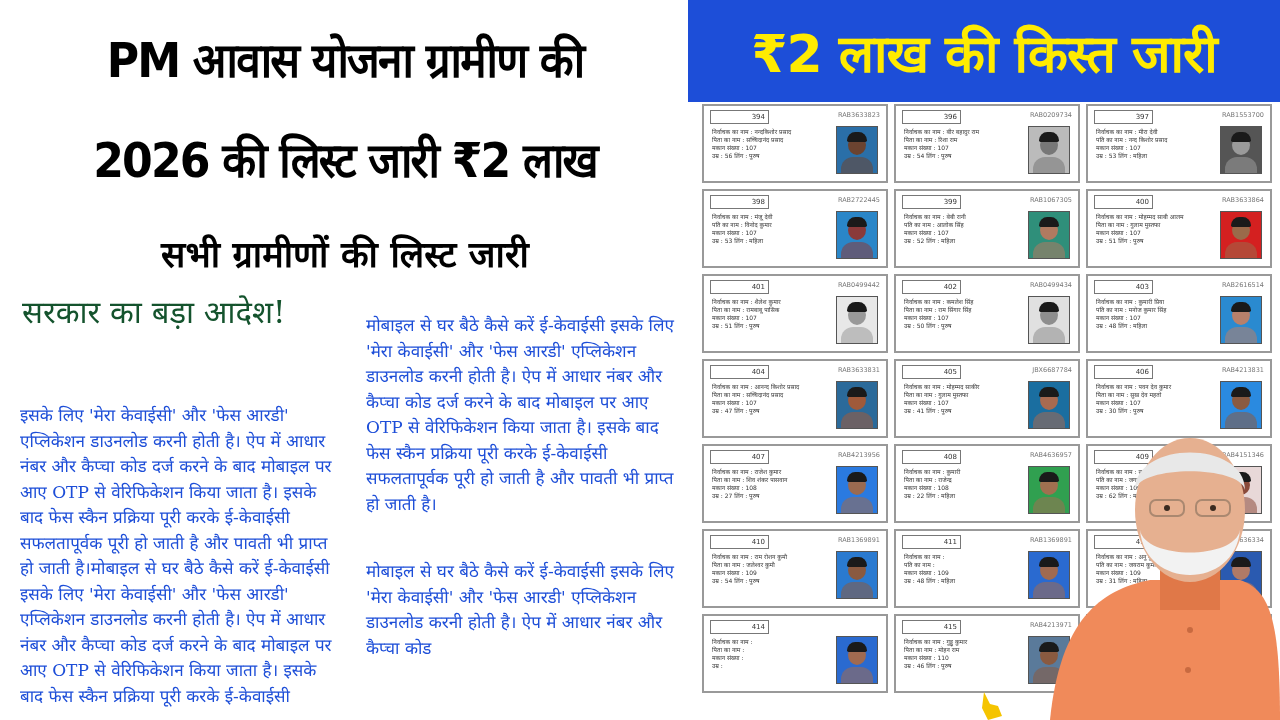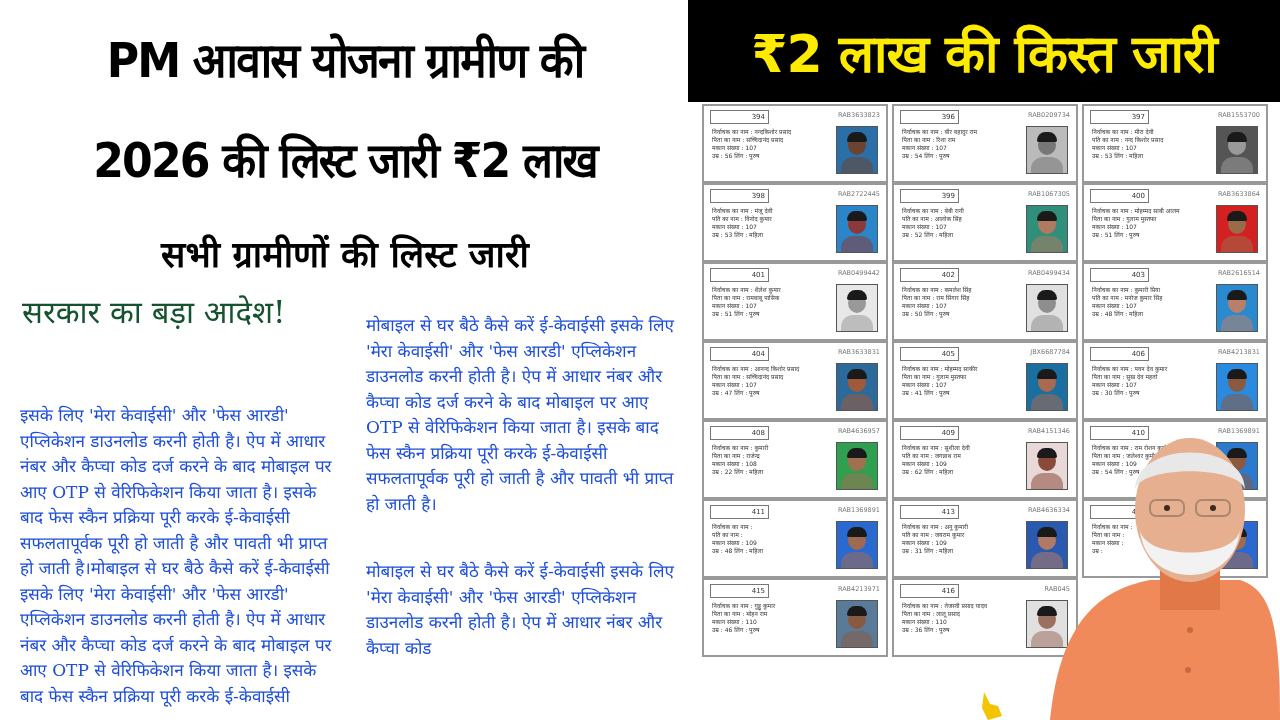--- a/index.html
+++ b/index.html
@@ -9,24 +9,24 @@
   .h1 { top:20px; font-size:48px; line-height:80px; transform:scaleX(0.92); }
   .h2 { top:120px; font-size:48px; line-height:80px; transform:scaleX(0.92); }
   .h3 { top:226px; font-size:36px; line-height:58px; letter-spacing:0; font-weight:bold; }
   .subhead { position:absolute; left:22px; top:290px; font-size:31px; color:#14532d; font-family:"DejaVu Serif", serif; }
   .col { position:absolute; font-family:"DejaVu Serif", serif; font-size:17px; line-height:25.5px; color:#1d4ed8; }
   .col1 { left:20px; top:375px; width:322px;margin-top:28px; }
   .col2 { left:366px; top:313px; width:310px; }
   .col2 .p2 { margin-top:42px; }
   .col p { margin:0; }
 
-  .banner { position:absolute; left:688px; top:0; width:592px; height:102px; background:#000000; display:flex; align-items:center; justify-content:center; }
+  .banner { position:absolute; left:688px; top:0; width:592px; height:102px; background:#1d4ed8; display:flex; align-items:center; justify-content:center; }
   .banner span { color:#ffeb00; font-weight:bold; font-size:52px; letter-spacing:-1px; font-family:"DejaVu Sans", sans-serif; }
 
-  .grid { position:absolute; left:702px; top:104px; width:578px; height:616px; background:#fff; display:grid; grid-template-columns:repeat(3, 186px); grid-auto-rows:79px; column-gap:4px; row-gap:0; }
+  .grid { position:absolute; left:702px; top:104px; width:578px; height:616px; background:#fff; display:grid; grid-template-columns:repeat(3, 186px); grid-auto-rows:79px; column-gap:4px; row-gap:0;gap:6px; }
   .card { border:2px solid #999; box-sizing:border-box; background:#fff; position:relative; height:79px; margin-bottom:0; }
   .card .num { position:absolute; left:6px; top:4px; width:54px; height:12px; border:1px solid #777; font-size:7px; text-align:right; padding-right:3px; line-height:12px; color:#333; }
   .card .id { position:absolute; right:6px; top:5px; font-size:6.5px; color:#777; }
   .card .lines { position:absolute; left:8px; top:22px; font-size:6px; line-height:8px; color:#333; width:120px; }
   .card .photo { position:absolute; right:8px; top:20px; width:40px; height:46px; border:1px solid #555; overflow:hidden; }
   .card .photo .head { position:absolute; left:11px; top:8px; width:18px; height:20px; border-radius:50%; background:#8a5a3c; }
   .card .photo .hair { position:absolute; left:10px; top:5px; width:20px; height:10px; border-radius:10px 10px 2px 2px; background:#1a1a1a; }
   .card .photo .body { position:absolute; left:4px; top:30px; width:32px; height:20px; border-radius:12px 12px 0 0; background:#ddd; }
 
   .modi { position:absolute; left:1040px; top:420px; width:240px; height:300px; }
@@ -228,20 +228,35 @@
         <div>मकान संख्या : 107</div>
         <div>उम्र : 30 लिंग : पुरुष</div>
       </div>
       <div class="photo" style="background:#2a8ae0">
         <div class="body" style="background:#8a5a40;opacity:.55"></div>
         <div class="head" style="background:#8a5a40"></div>
         <div class="hair"></div>
       </div>
     </div>
     <div class="card">
+      <div class="num">407</div>
+      <div class="id">RAB4213956</div>
+      <div class="lines">
+        <div>निर्वाचक का नाम : राजेश कुमार</div>
+        <div>पिता का नाम : शिव शंकर पासवान</div>
+        <div>मकान संख्या : 108</div>
+        <div>उम्र : 27 लिंग : पुरुष</div>
+      </div>
+      <div class="photo" style="background:#2a7ae0">
+        <div class="body" style="background:#9a6a50;opacity:.55"></div>
+        <div class="head" style="background:#9a6a50"></div>
+        <div class="hair"></div>
+      </div>
+    </div>
+    <div class="card">
       <div class="num">408</div>
       <div class="id">RAB4636957</div>
       <div class="lines">
         <div>निर्वाचक का नाम : कुमारी</div>
         <div>पिता का नाम : राजेन्द्र</div>
         <div>मकान संख्या : 108</div>
         <div>उम्र : 22 लिंग : महिला</div>
       </div>
       <div class="photo" style="background:#30a050">
         <div class="body" style="background:#a07050;opacity:.55"></div>

